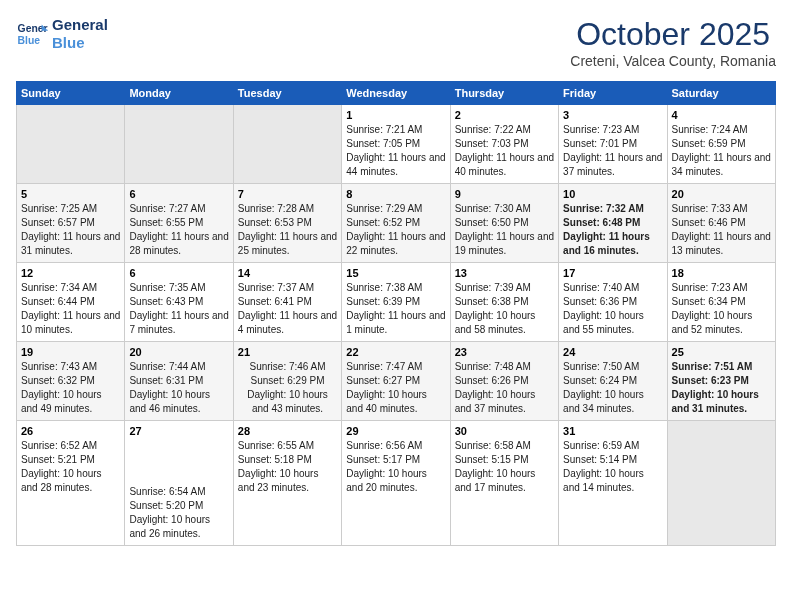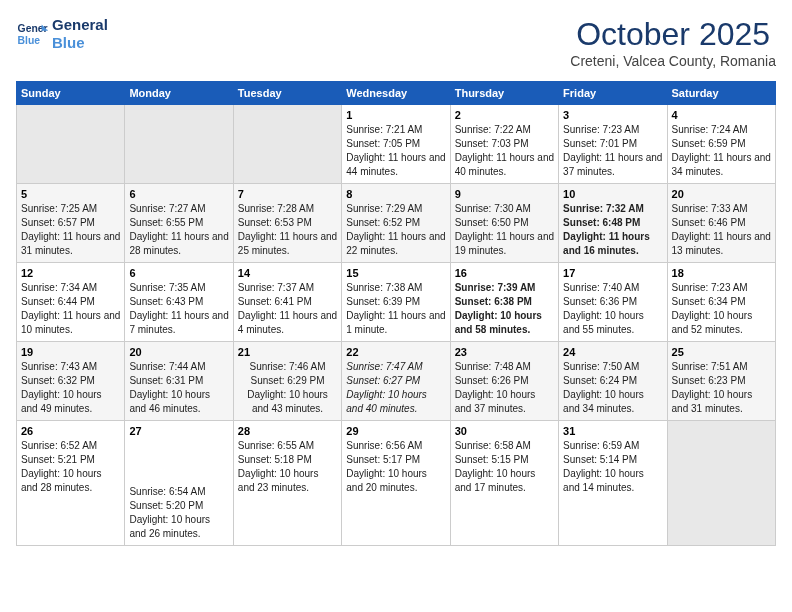--- a/index.html
+++ b/index.html
@@ -204,22 +204,22 @@
 Sunset: 6:41 PM
 Daylight: 11 hours and 4 minutes.</div>
         </td>
         <td>
           <div class="day-num">15</div>
           <div class="day-info" style="white-space: pre-line;">Sunrise: 7:38 AM
 Sunset: 6:39 PM
 Daylight: 11 hours and 1 minute.</div>
         </td>
         <td>
-          <div class="day-num">16</div>
-          <div class="day-info" style="white-space: pre-line; font-weight: bold;">Sunrise: 7:39 AM
+          <div class="day-num">13</div>
+          <div class="day-info" style="white-space: pre-line;">Sunrise: 7:39 AM
 Sunset: 6:38 PM
 Daylight: 10 hours and 58 minutes.</div>
         </td>
         <td>
           <div class="day-num">17</div>
           <div class="day-info" style="white-space: pre-line;">Sunrise: 7:40 AM
 Sunset: 6:36 PM
 Daylight: 10 hours and 55 minutes.</div>
         </td>
         <td>
@@ -243,39 +243,39 @@
 Daylight: 10 hours and 46 minutes.</div>
         </td>
         <td>
           <div class="day-num">21</div>
           <div class="day-info" style="white-space: pre-line; text-align: center;">Sunrise: 7:46 AM
 Sunset: 6:29 PM
 Daylight: 10 hours and 43 minutes.</div>
         </td>
         <td>
           <div class="day-num">22</div>
-          <div class="day-info" style="white-space: pre-line; font-style: italic;">Sunrise: 7:47 AM
+          <div class="day-info" style="white-space: pre-line;">Sunrise: 7:47 AM
 Sunset: 6:27 PM
 Daylight: 10 hours and 40 minutes.</div>
         </td>
         <td>
           <div class="day-num">23</div>
           <div class="day-info" style="white-space: pre-line;">Sunrise: 7:48 AM
 Sunset: 6:26 PM
 Daylight: 10 hours and 37 minutes.</div>
         </td>
         <td>
           <div class="day-num">24</div>
           <div class="day-info" style="white-space: pre-line;">Sunrise: 7:50 AM
 Sunset: 6:24 PM
 Daylight: 10 hours and 34 minutes.</div>
         </td>
         <td>
           <div class="day-num">25</div>
-          <div class="day-info" style="white-space: pre-line;">Sunrise: 7:51 AM
+          <div class="day-info" style="white-space: pre-line; font-weight: bold;">Sunrise: 7:51 AM
 Sunset: 6:23 PM
 Daylight: 10 hours and 31 minutes.</div>
         </td>
       </tr>
       <tr>
         <td>
           <div class="day-num">26</div>
           <div class="day-info" style="white-space: pre-line;">Sunrise: 6:52 AM
 Sunset: 5:21 PM
 Daylight: 10 hours and 28 minutes.</div>

